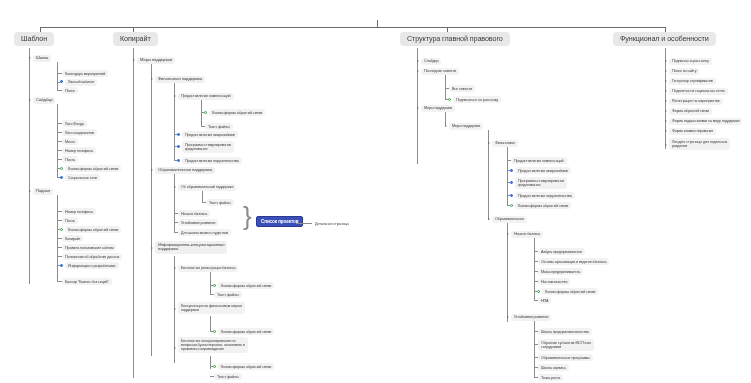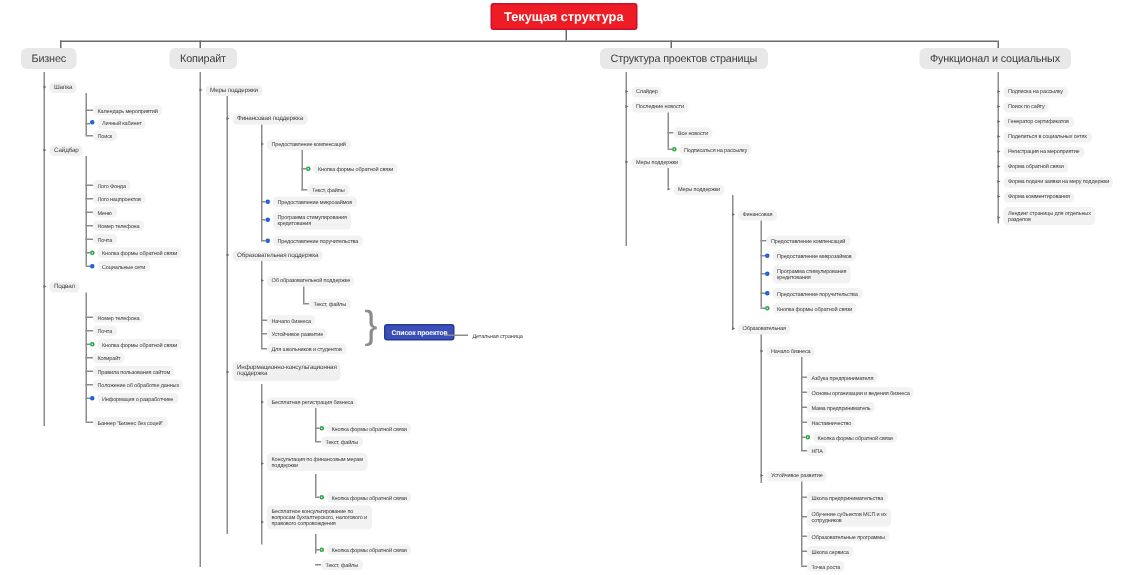--- a/index.html
+++ b/index.html
@@ -81,32 +81,31 @@
     border-bottom:1.6px solid transparent;
     border-left:2.6px solid #6b6b6b;
   }
   .brace{position:absolute;color:#8c8c8c;font-size:26px;line-height:1;}
 </style>
 </head>
 <body>
 
 <div id="canvas">
 
-  <div class="node root" style="left:327px;top:2px;">Текущая структура</div>
 
   <div class="vline dark" style="left:377px;top:20px;height:7px;"></div>
 
   <div class="hline dark" style="left:40px;top:27px;width:625px;"></div>
 
   <div class="vline dark" style="left:40px;top:27px;height:5px;"></div>
   <div class="vline dark" style="left:133px;top:27px;height:5px;"></div>
   <div class="vline dark" style="left:447px;top:27px;height:5px;"></div>
   <div class="vline dark" style="left:665px;top:27px;height:5px;"></div>
 
-  <div class="node lvl1" style="left:14px;top:32px;">Бизнес</div>
+  <div class="node lvl1" style="left:14px;top:32px;">Шаблон</div>
   <div class="vline" style="left:29px;top:48px;height:236px;"></div>
 
   <div class="arrow" style="left:29px;top:57px;"></div>
   <div class="node lvl2" style="left:33px;top:54.5px;">Шапка</div>
   <div class="vline" style="left:57px;top:62px;height:28px;"></div>
   <div class="hline" style="left:57px;top:73px;width:5px;"></div>
   <div class="node lvl3" style="left:62px;top:70px;">Календарь мероприятий</div>
   <div class="hline" style="left:57px;top:81.5px;width:3px;"></div>
   <div class="dot blue" style="left:60px;top:80px;"></div>
   <div class="node lvl3" style="left:65px;top:78.5px;">Личный кабинет</div>
@@ -238,21 +237,21 @@
   <div class="node lvl3" style="left:178px;top:337px;">Бесплатное консультирование по
 вопросам бухгалтерского, налогового и
 правового сопровождения</div>
   <div class="vline" style="left:210px;top:356px;height:13px;"></div>
   <div class="hline" style="left:210px;top:366px;width:3px;"></div>
   <div class="dot green" style="left:213px;top:364.5px;"></div>
   <div class="node lvl3" style="left:218px;top:363px;">Кнопка формы обратной связи</div>
   <div class="hline" style="left:210px;top:376px;width:4px;"></div>
   <div class="node lvl3" style="left:214px;top:373px;">Текст, файлы</div>
 
-  <div class="node lvl1" style="left:400px;top:32px;">Структура проектов страницы</div>
+  <div class="node lvl1" style="left:400px;top:32px;">Структура главной правового</div>
   <div class="vline" style="left:417px;top:48px;height:116px;"></div>
 
   <div class="arrow" style="left:417px;top:60px;"></div>
   <div class="node lvl3" style="left:421px;top:57.5px;">Слайдер</div>
   <div class="arrow" style="left:417px;top:70px;"></div>
   <div class="node lvl3" style="left:421px;top:67.5px;">Последние новости</div>
 
   <div class="vline" style="left:445px;top:75px;height:24px;"></div>
   <div class="hline" style="left:445px;top:88px;width:4px;"></div>
   <div class="node lvl3" style="left:449px;top:85px;">Все новости</div>
@@ -318,21 +317,21 @@
   <div class="hline" style="left:534px;top:344px;width:4px;"></div>
   <div class="node lvl3" style="left:538px;top:339px;">Обучение субъектов МСП и их
 сотрудников</div>
   <div class="hline" style="left:534px;top:357px;width:4px;"></div>
   <div class="node lvl3" style="left:538px;top:354px;">Образовательные программы</div>
   <div class="hline" style="left:534px;top:367px;width:4px;"></div>
   <div class="node lvl3" style="left:538px;top:364px;">Школа сервиса</div>
   <div class="hline" style="left:534px;top:377px;width:4px;"></div>
   <div class="node lvl3" style="left:538px;top:374px;">Точка роста</div>
 
-  <div class="node lvl1" style="left:613px;top:32px;">Функционал и социальных</div>
+  <div class="node lvl1" style="left:613px;top:32px;">Функционал и особенности</div>
   <div class="vline" style="left:665px;top:48px;height:101px;"></div>
 
   <div class="arrow" style="left:665px;top:60px;"></div>
   <div class="node lvl3" style="left:669px;top:57.5px;">Подписка на рассылку</div>
   <div class="arrow" style="left:665px;top:70px;"></div>
   <div class="node lvl3" style="left:669px;top:67.5px;">Поиск по сайту</div>
   <div class="arrow" style="left:665px;top:80px;"></div>
   <div class="node lvl3" style="left:669px;top:77.5px;">Генератор сертификатов</div>
   <div class="arrow" style="left:665px;top:90px;"></div>
   <div class="node lvl3" style="left:669px;top:87.5px;">Поделиться в социальных сетях</div>

